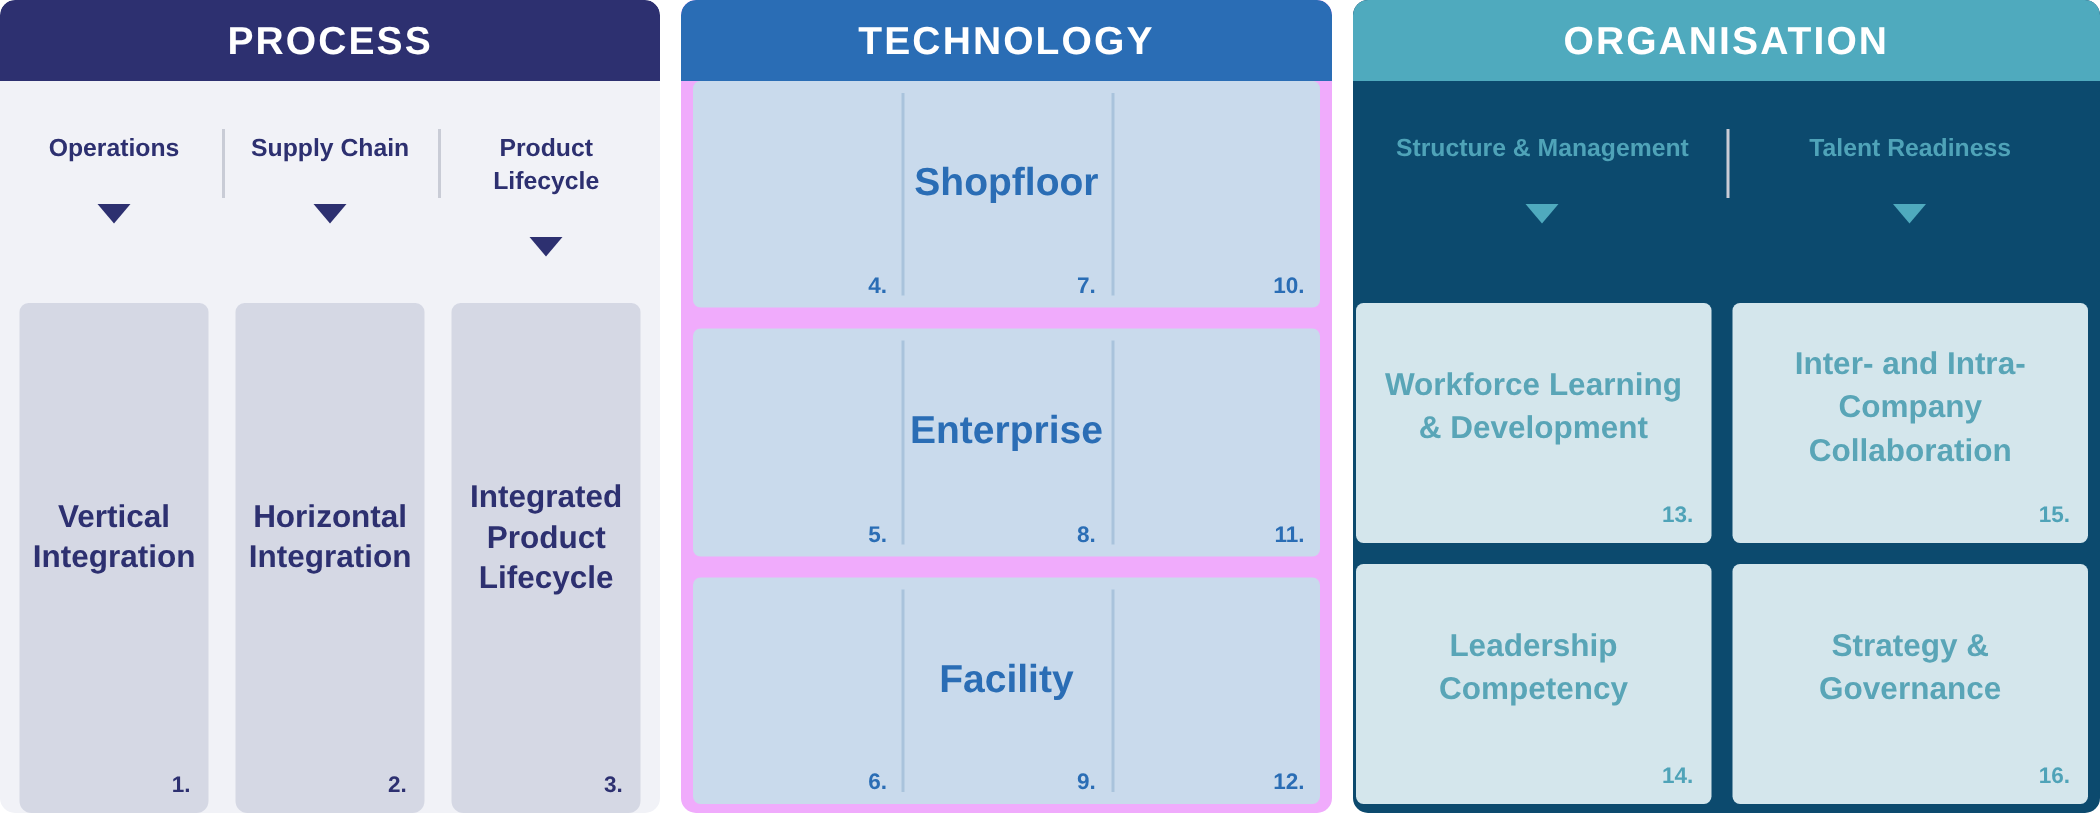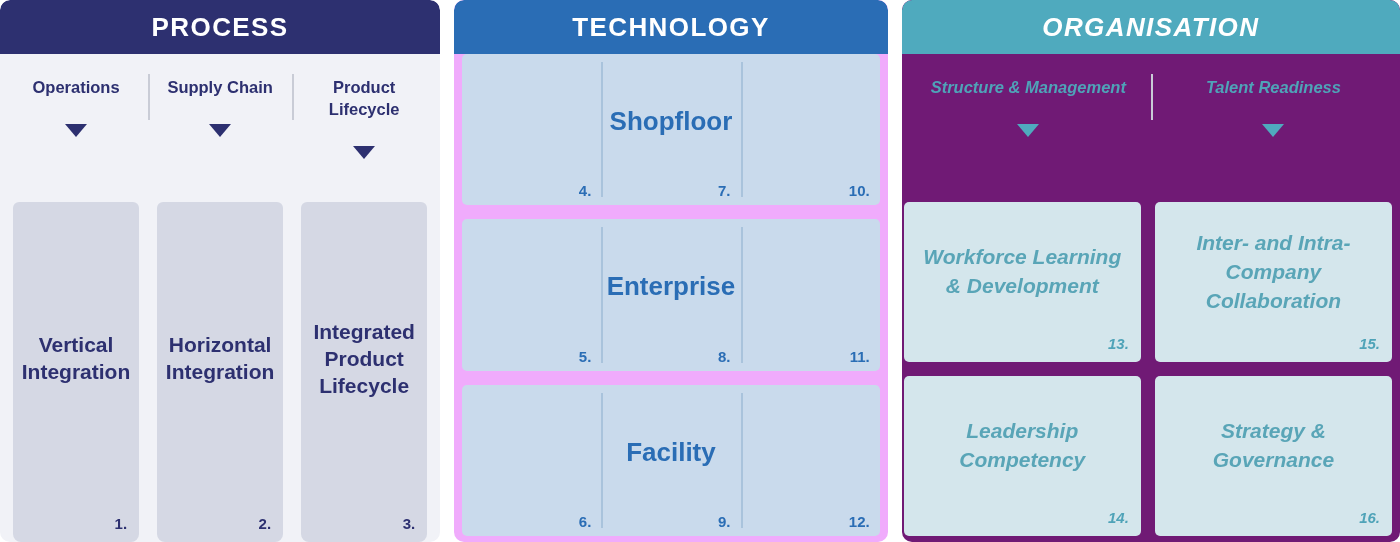--- a/index.html
+++ b/index.html
@@ -26,21 +26,21 @@
   .panel {
     display: flex;
     flex-direction: column;
     box-sizing: border-box;
     border-radius: 10px;
     overflow: hidden;
     position: relative;
   }
   .panel-process      { width: 462px; background: #F1F2F7; margin-right: 14px; }
   .panel-technology   { width: 455px; background: #f0abfc; margin-right: 14px; }
-  .panel-organisation { width: 523px; background: #701a75; font-style: italic; }
+  .panel-organisation { width: 523px; background: #0c4a6e; }
 
   .panel-header {
     height: 54px;
     display: flex;
     align-items: center;
     justify-content: center;
     color: #ffffff;
     font-weight: bold;
     font-size: 26px;
     letter-spacing: 1.4px;
@@ -51,21 +51,21 @@
   .hd-process      { background: #2D3070; }
   .hd-technology   { background: #2A6DB5; }
   .hd-organisation { background: #4FAABE; }
 
   
   .subhead {
     height: 148px;
     display: flex;
     flex-direction: row;
     box-sizing: border-box;
-    padding: 0 4px;
+    padding: 12px 4px;
   }
   .subhead-cell {
     flex: 1;
     display: flex;
     flex-direction: column;
     align-items: center;
     box-sizing: border-box;
     position: relative;
     padding-top: 22px;
   }

